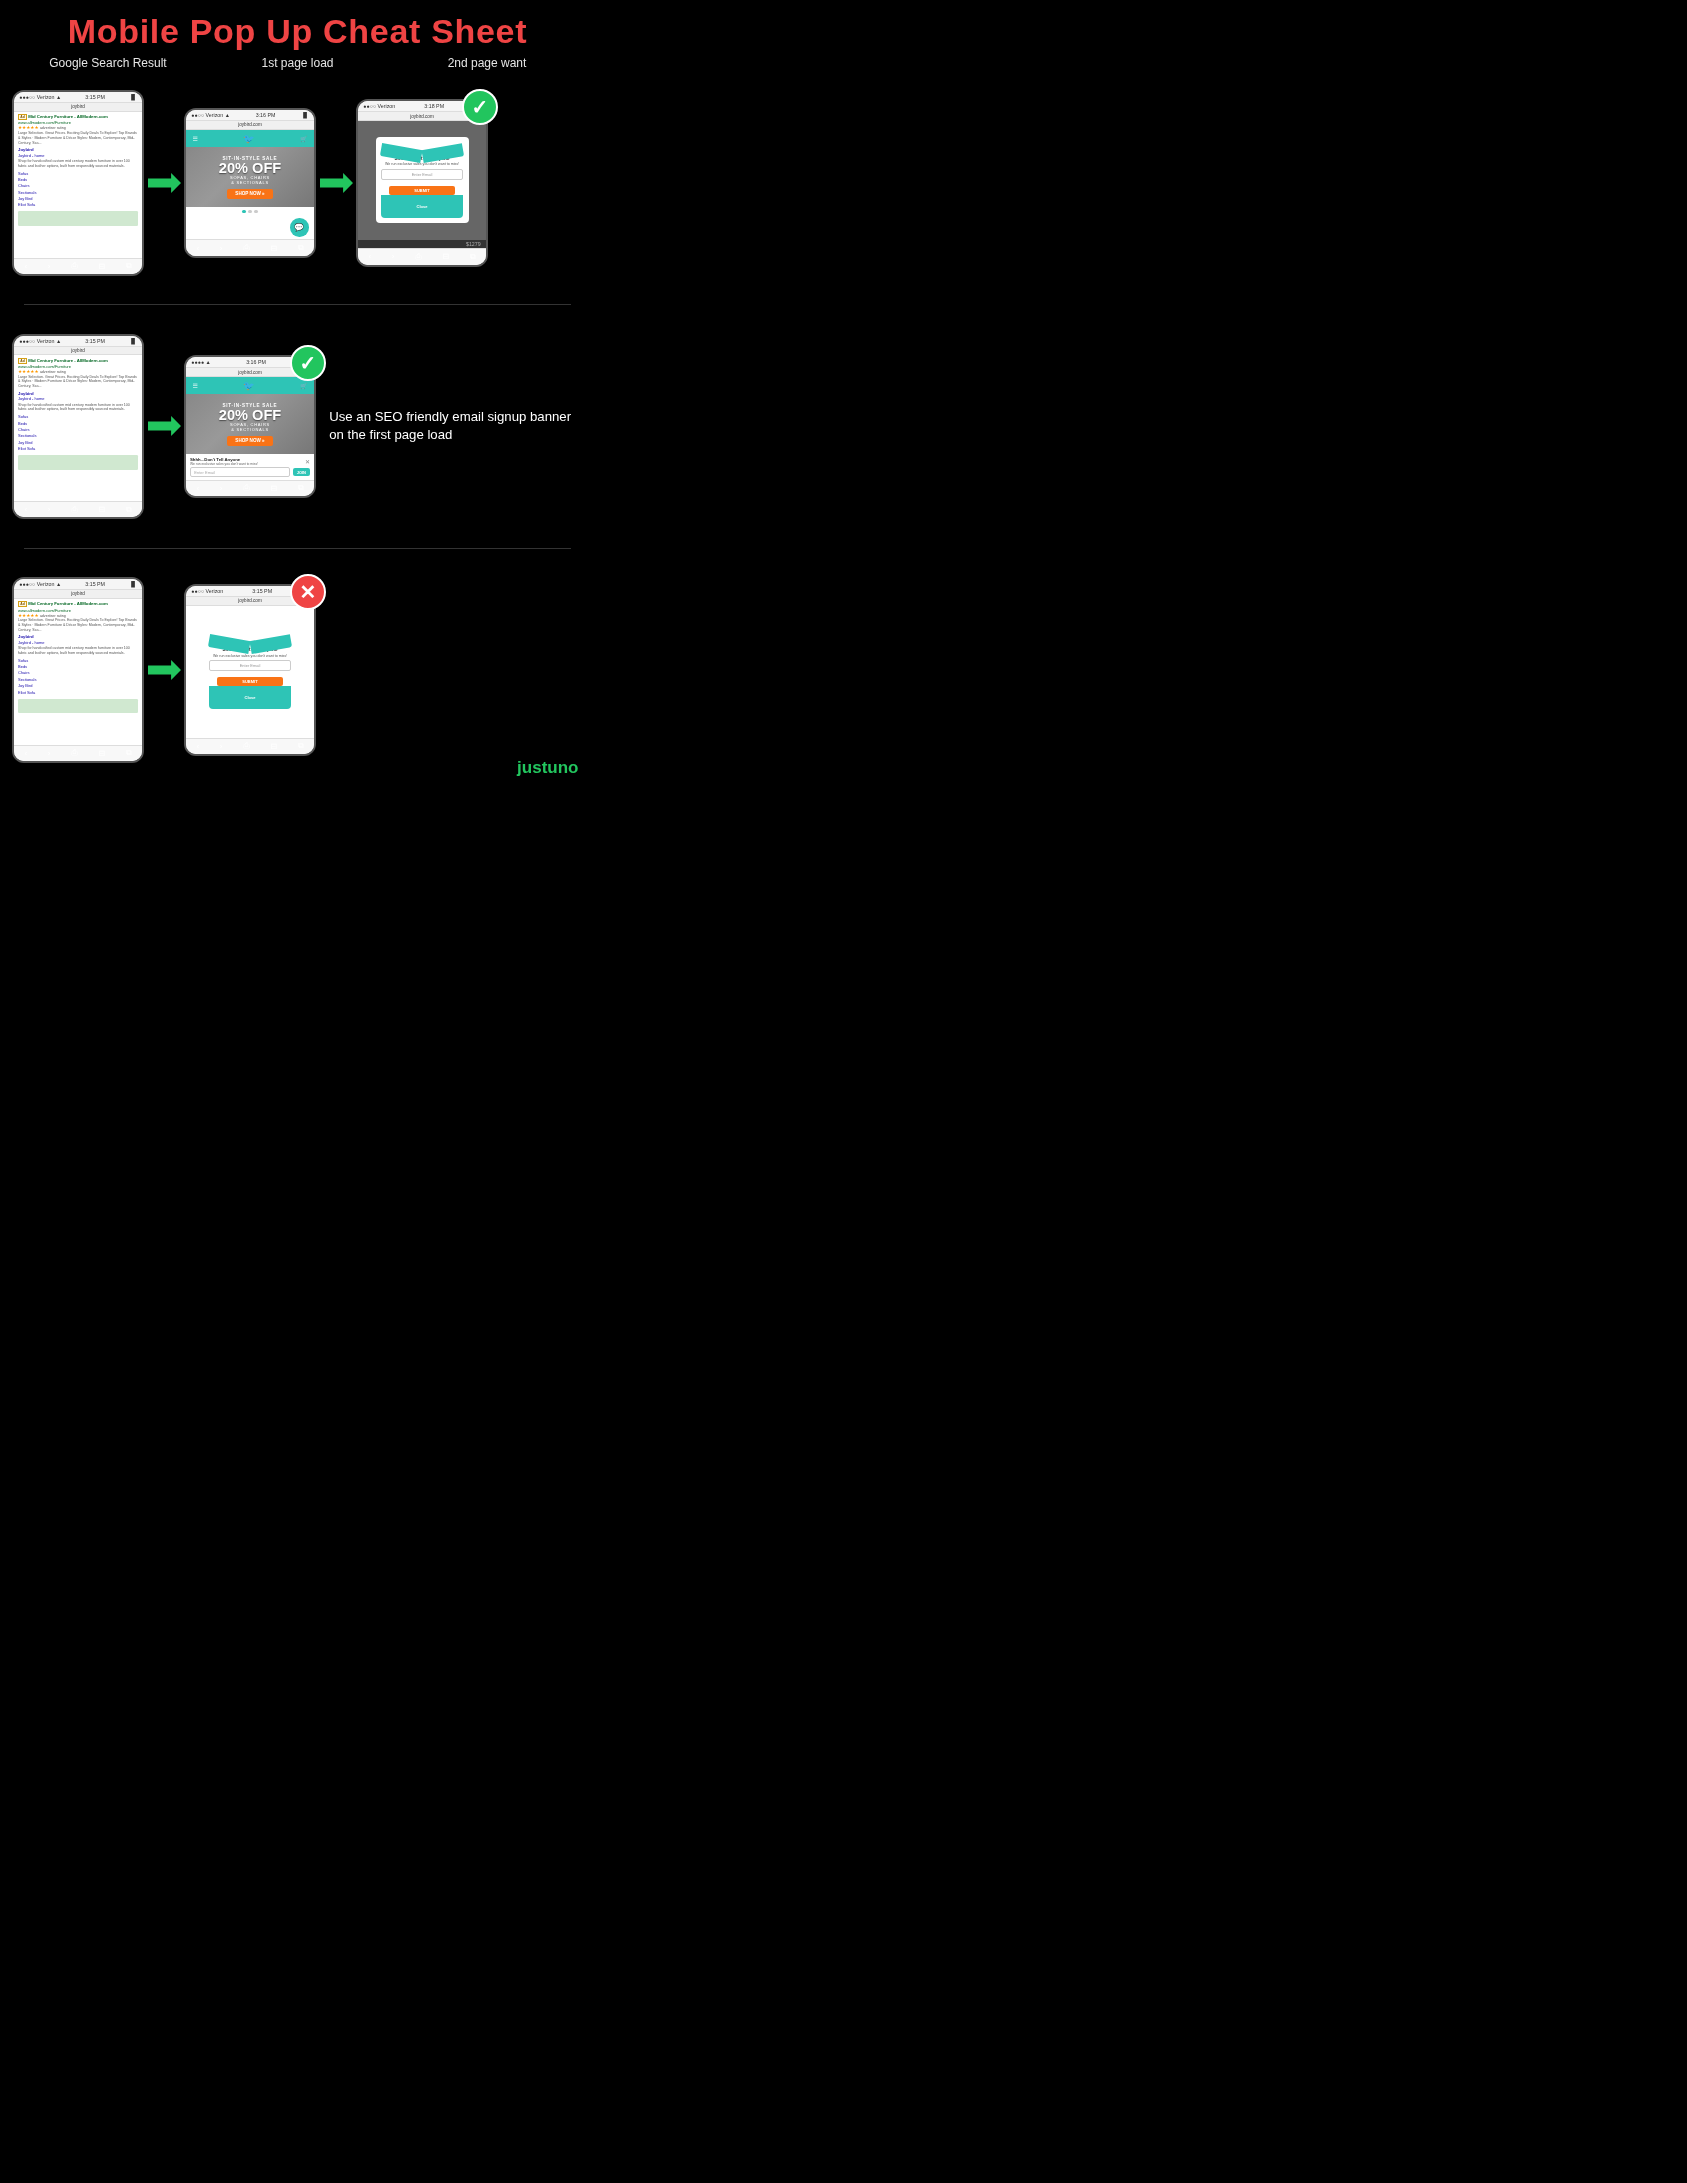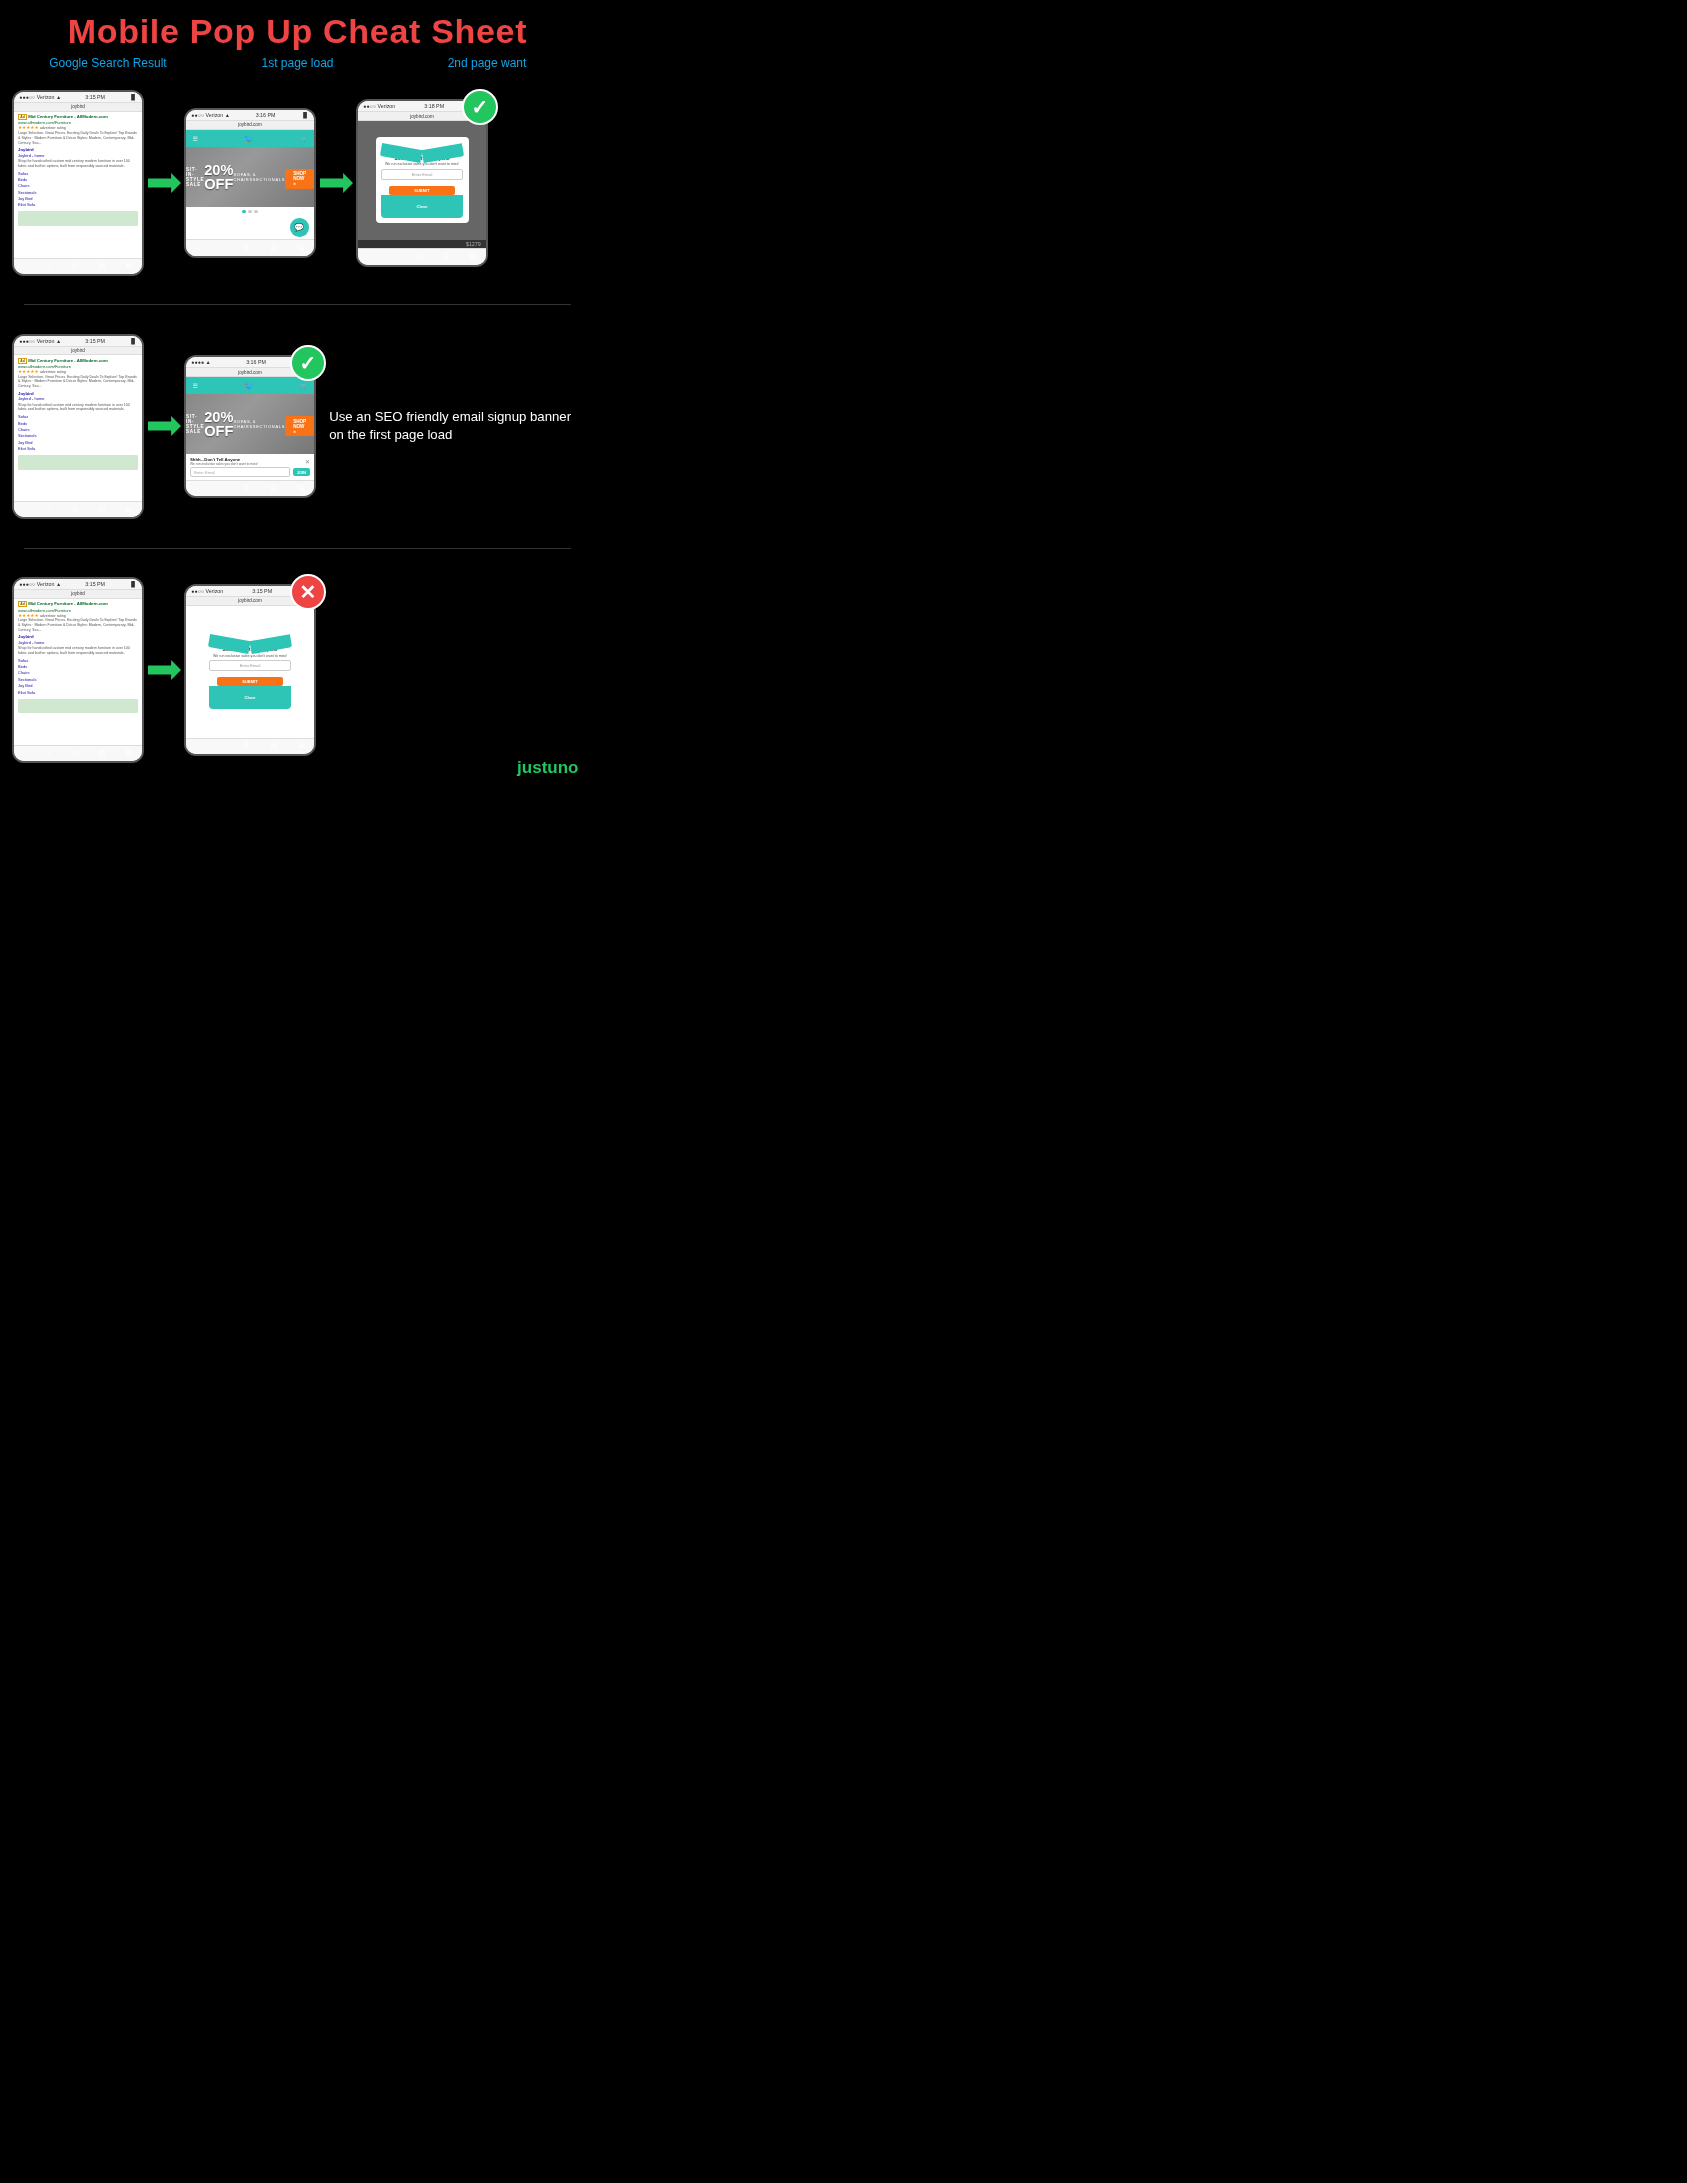--- a/index.html
+++ b/index.html
@@ -22,21 +22,21 @@
       padding: 12px 0 5.3px 0;
       letter-spacing: 0.7px;
     }
 
     
     .col-headers {
       display: flex;
       justify-content: space-around;
       padding: 0 13.2px 6.6px 13.2px;
       font-size: 12px;
-      color: #0ea5e9;
+      color: #e5e5e5;
       font-weight: normal;
       align-items: flex-end;
     }
     .col-header { width: 172px; text-align: center; }
 
     
     .rows-container {
       display: flex;
       flex-direction: column;
       gap: 12px;
@@ -145,21 +145,21 @@
       justify-content: space-between;
       padding: 3.3px 6.6px;
       font-size: 6px;
       color: #fff;
     }
     .sale-banner-img {
       width: 100%;
       height: 60px;
       background: linear-gradient(135deg, #888 0%, #999 40%, #777 100%);
       display: flex;
-      flex-direction: row;
+      flex-direction: column;
       align-items: center;
       justify-content: center;
     }
     .sale-sit {
       font-size: 4.6px;
       color: #fff;
       letter-spacing: 0.7px;
       text-transform: uppercase;
       font-weight: bold;
     }

